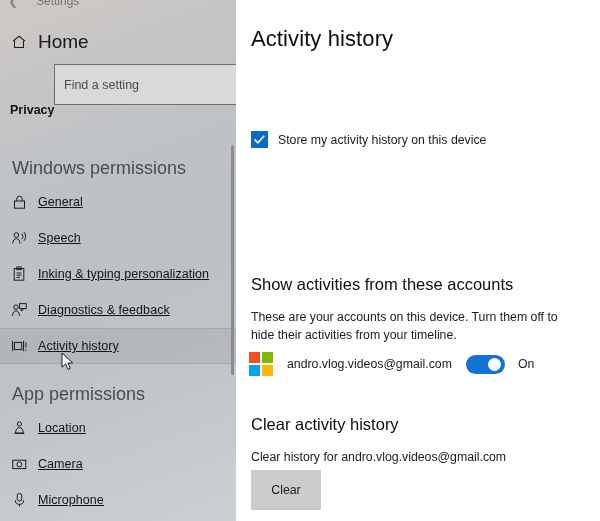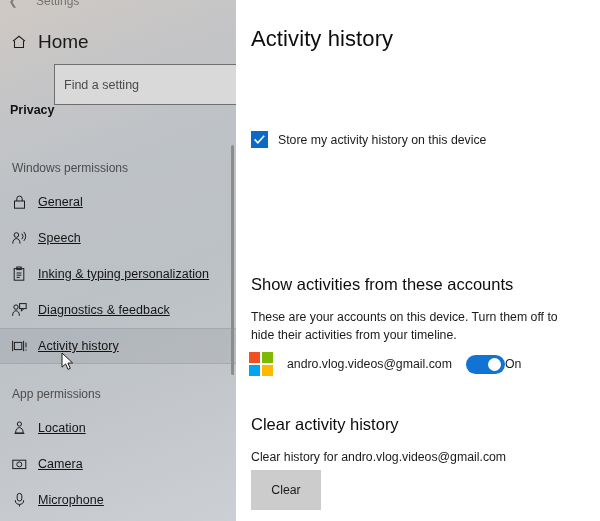--- a/index.html
+++ b/index.html
@@ -121,21 +121,21 @@
     text-align: right;
   }
 
   .nav {
     position: absolute;
     top: 152px;
     left: 0;
     width: 236px;
   }
   .nav-group-label {
-    font-size: 12px;
+    font-size: 18px;
     color: #4c4c4c;
     padding: 0 0 0 12px;
     height: 32px;
     line-height: 32px;
   }
   .nav-item {
     position: relative;
     height: 36px;
     display: flex;
     align-items: center;
@@ -294,20 +294,21 @@
     top: 3px;
     right: 4px;
     width: 13px;
     height: 13px;
     border-radius: 50%;
     background: #ffffff;
   }
   .toggle-state {
     font-size: 12.3px;
     color: #1b1b1b;
+    margin-left: 13px;
   }
   .clear-desc {
     position: absolute;
     top: 450px;
     left: 15px;
     font-size: 12.3px;
     color: #1b1b1b;
   }
   .clear-button {
     position: absolute;

